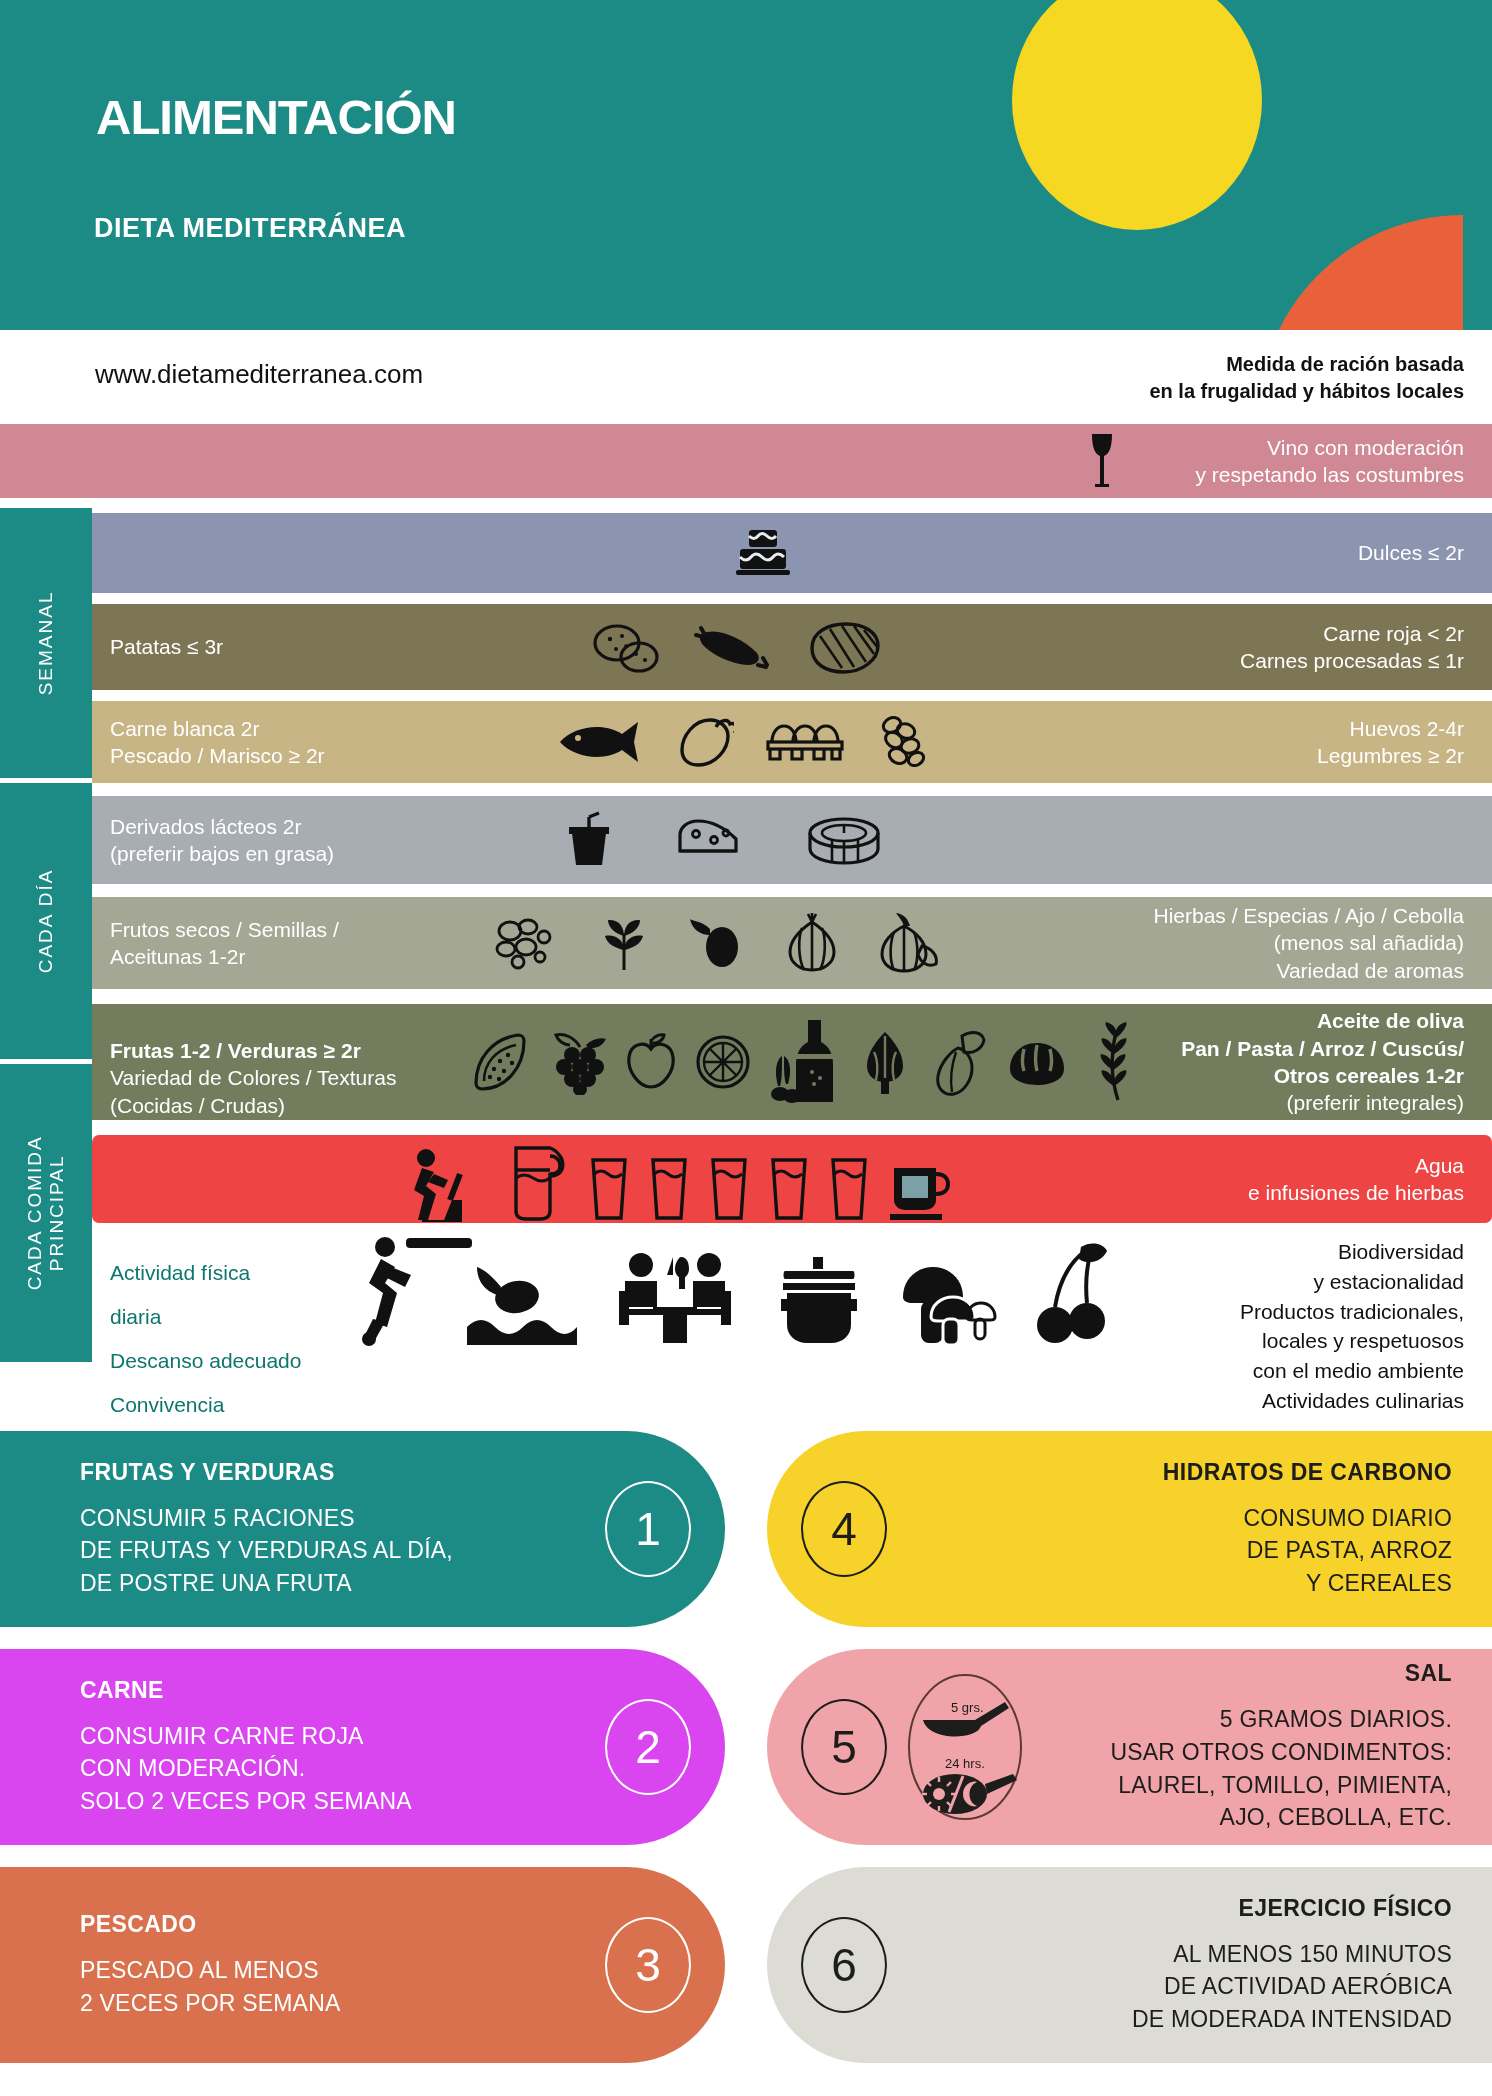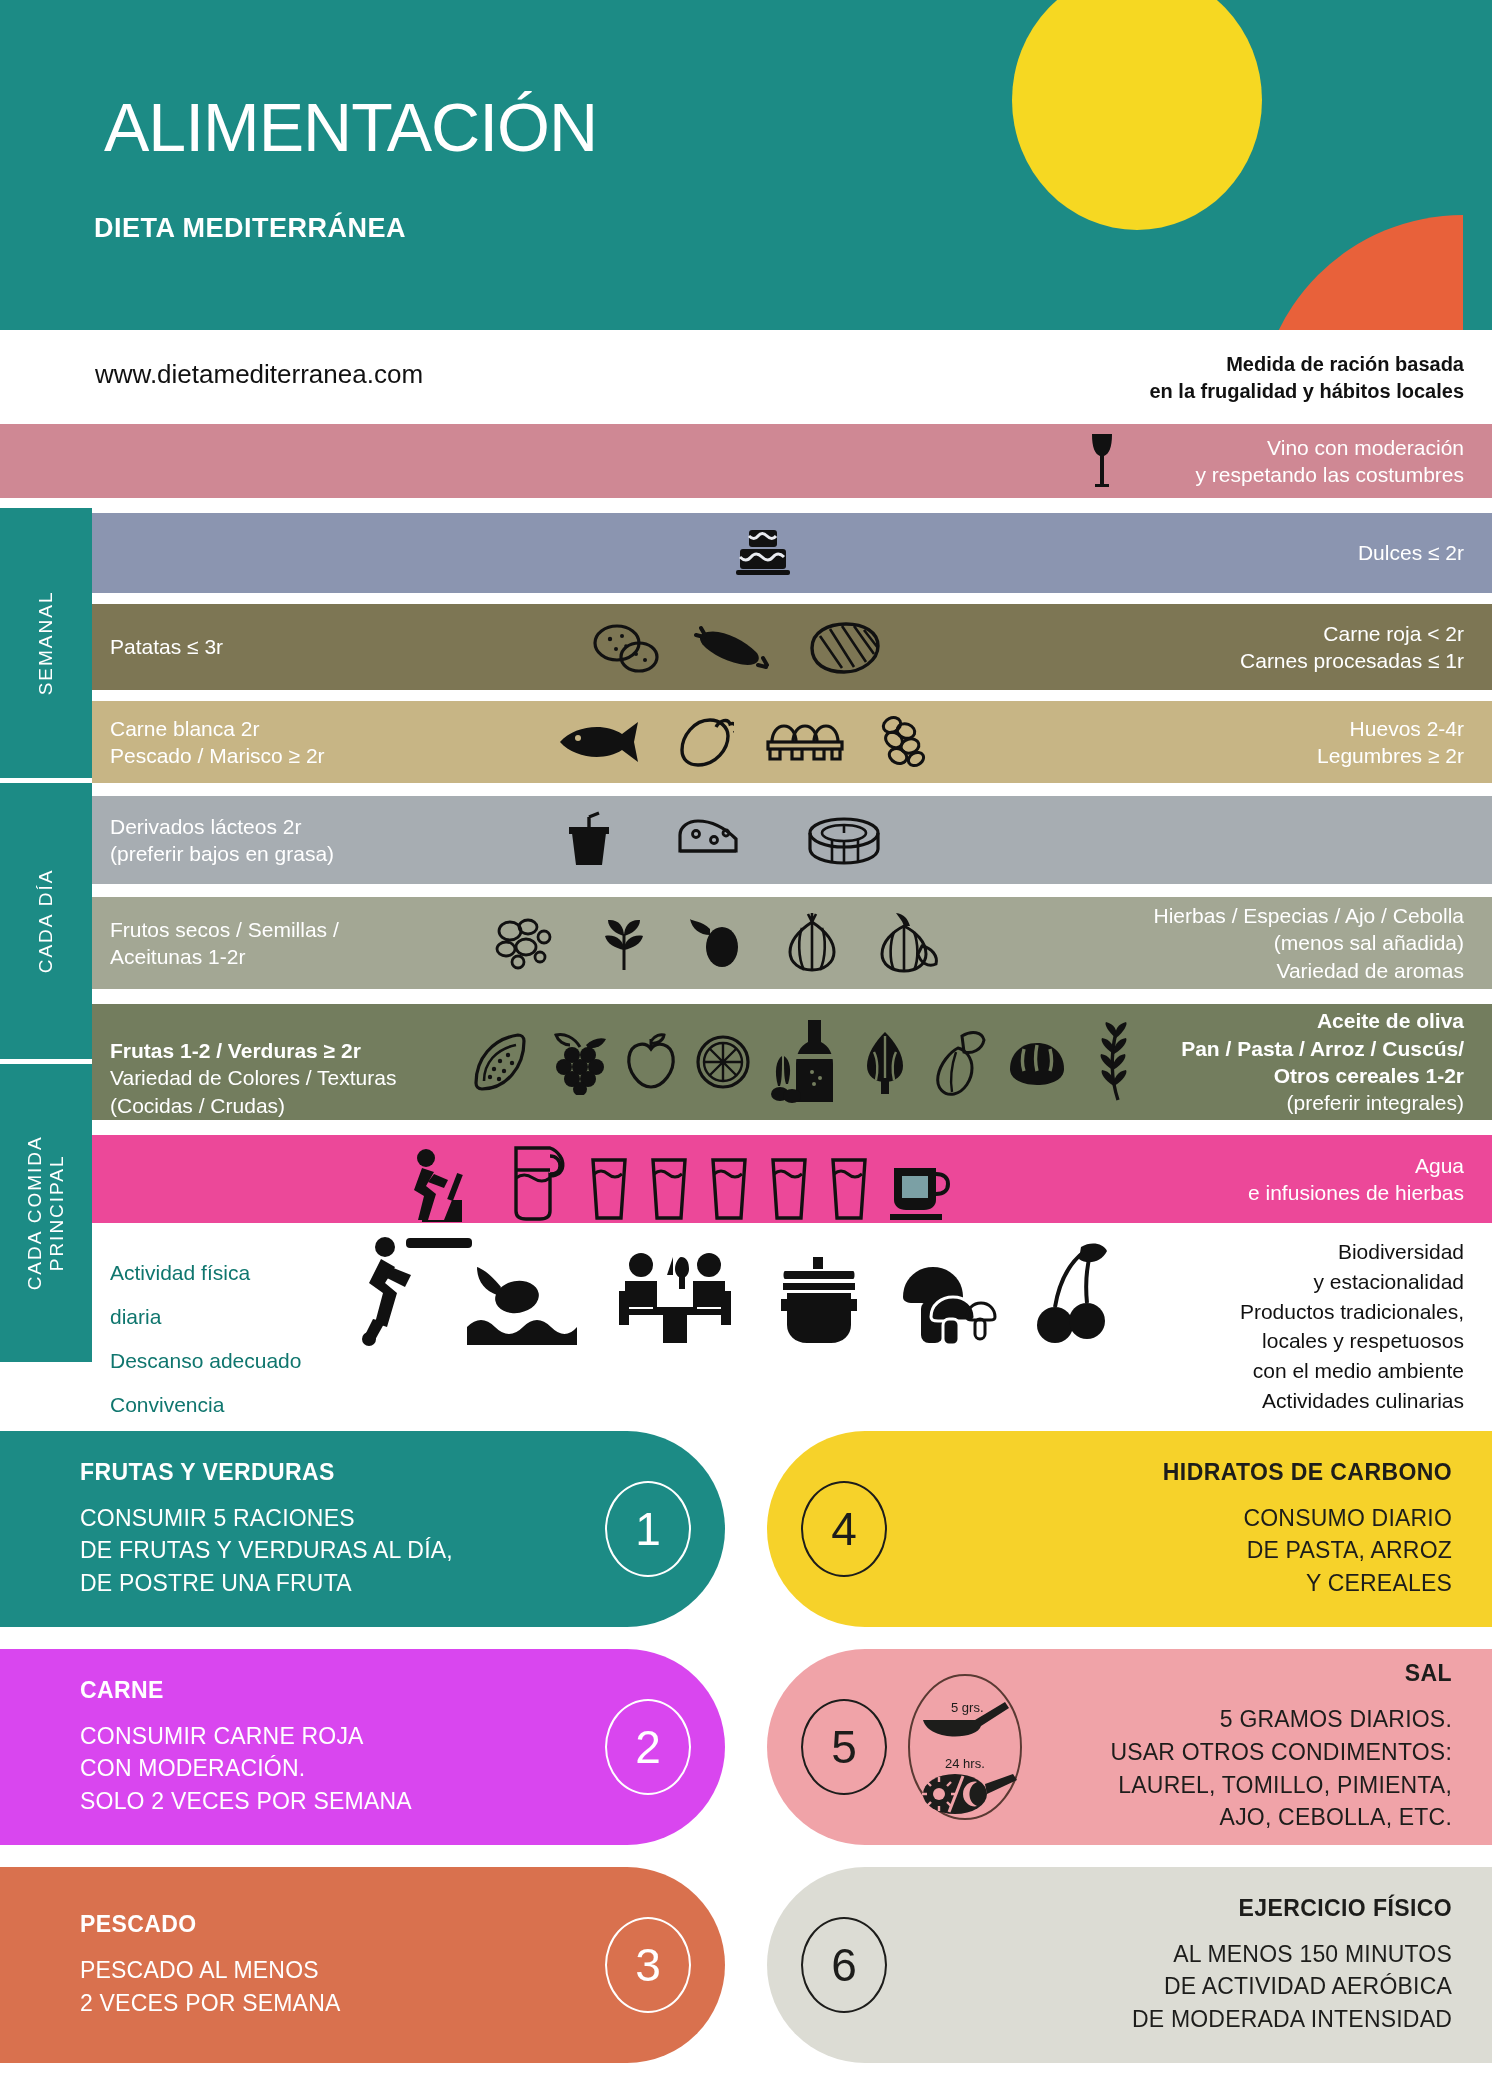--- a/index.html
+++ b/index.html
@@ -37,24 +37,24 @@
     position: absolute;
     left: 1258px;
     top: 215px;
     width: 205px;
     height: 205px;
     background: #e8613a;
     border-radius: 205px 0 0 0;
   }
   .header-title {
     position: absolute;
-    left: 104px;
+    left: 96px;
     top: 93px;
-    font-size: 68px;
-    font-weight: 400;
+    font-size: 49px;
+    font-weight: 700;
     letter-spacing: -1px;
     color: #ffffff;
     line-height: 1;
   }
   .header-sub {
     position: absolute;
     left: 94px;
     top: 213px;
     font-size: 27px;
     font-weight: 700;
@@ -149,21 +149,21 @@
   }
 
   
   .c-wine   { background: #cf8894; }
   .c-sweets { background: #8b95b0; }
   .c-meat   { background: #7d7654; }
   .c-white  { background: #c7b585; }
   .c-dairy  { background: #a7adb2; }
   .c-nuts   { background: #a3a794; }
   .c-veg    { background: #737d5e; }
-  .c-water  { background: #ec4899; }
+  .c-water  { background: #ef4444; border-radius: 7px; }
 
   
   .lifestyle {
     position: relative;
     width: 1492px;
     height: 190px;
     background: #ffffff;
   }
   .life-left {
     position: absolute;

